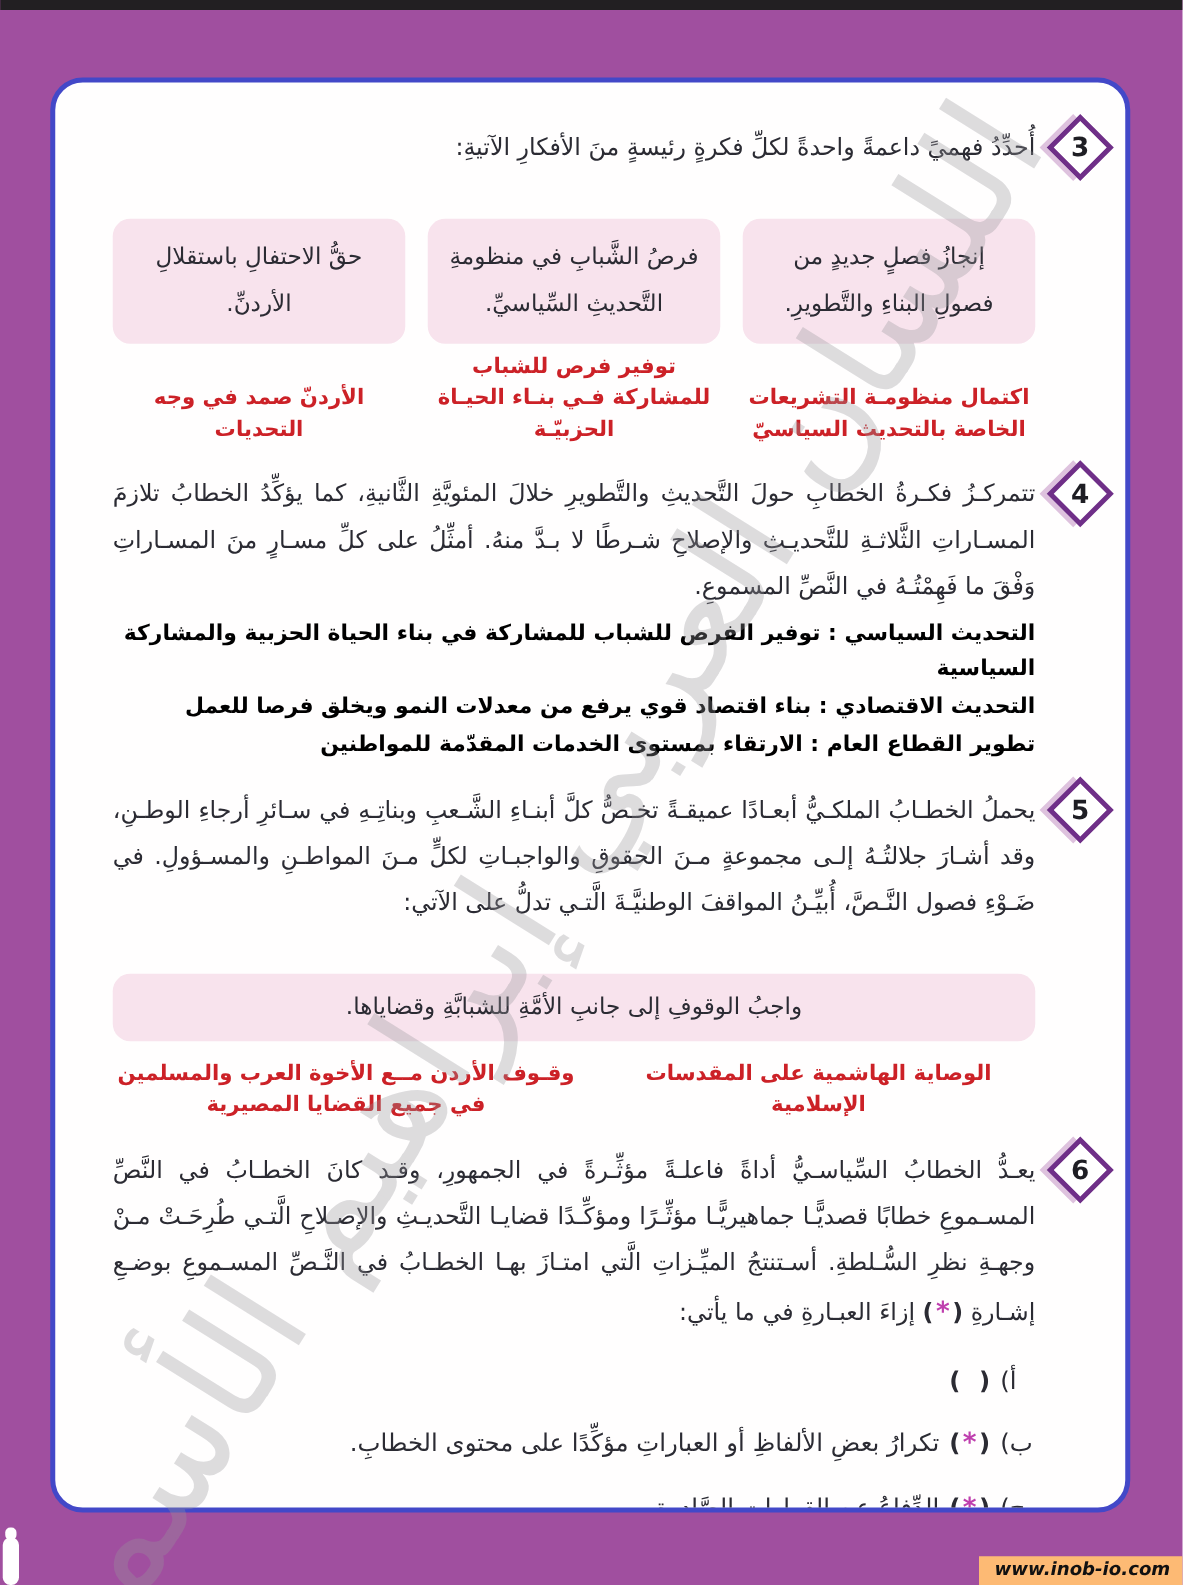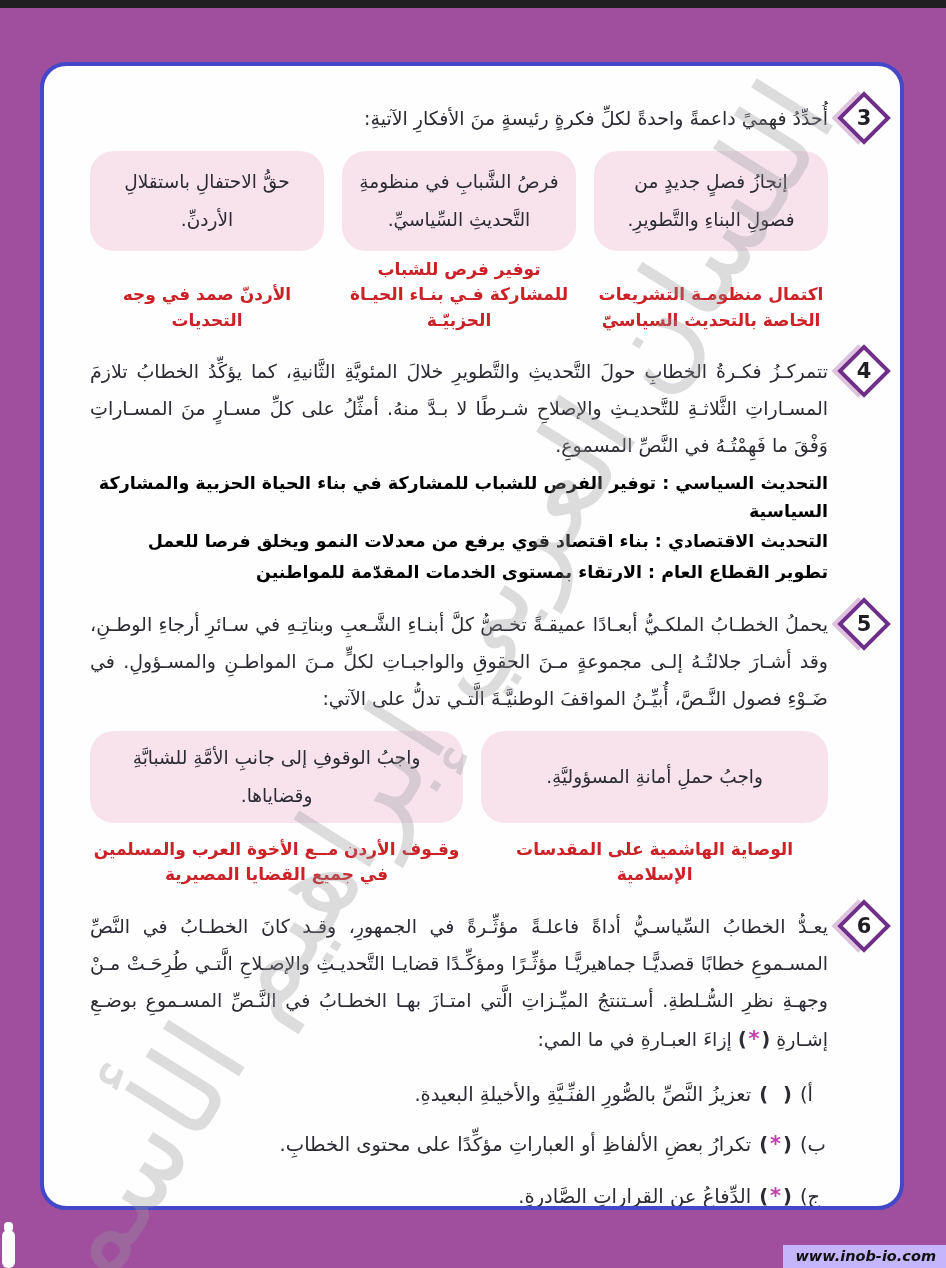--- a/index.html
+++ b/index.html
@@ -43,26 +43,27 @@
   }
   .prompt {
     font-size:19px; line-height:1.95; color:#2b2b33;
     text-align:justify;
   }
   
   .boxes-row { display:flex; gap:18px; margin-top:14px; }
   .pinkbox {
     flex:1;
     background:#f8e3ed;
-    border-radius:24px;
+    border-radius:14px;
     min-height:90px;
     padding:12px 14px;
     display:flex; align-items:center; justify-content:center;
     font-size:18.5px; line-height:2.05; color:#2b2b33;
     text-align:center;
+    margin-top:24px;
   }
   .answers-row { display:flex; gap:18px; margin-top:6px; align-items:stretch; }
   .ans {
     flex:1; min-height:54px;
     display:flex; align-items:flex-end; justify-content:center;
     text-align:center;
     color:#cc2127; font-weight:bold; font-size:17px; line-height:1.5;
   }
   .q-gap { margin-top:20px; }
   .red-lines { margin-top:4px; }
@@ -109,21 +110,21 @@
     position:absolute; left:2px; top:1230px; width:13px; height:38px;
     background:#fff; border-radius:6px;
   }
   .blob::before {
     content:""; position:absolute; top:-8px; left:2px; width:9px; height:10px;
     background:#fff; border-radius:4px;
   }
   
   .site-label {
     position:absolute; right:0; bottom:0;
-    background:#c4b5fd; color:#111;
+    background:#fdba74; color:#111;
     font-size:14.5px; font-weight:bold; font-style:italic;
     padding:3px 10px 4px 12px;
     font-family:"DejaVu Sans", sans-serif;
     direction:ltr;
   }
 </style>
 </head>
 <body>
 
 <div class="topbar"></div>
@@ -161,43 +162,41 @@
     </div>
   </section>
 
   <section class="question q-gap">
     <div class="diamond">
       <div class="shape"></div>
       <div class="num">5</div>
     </div>
     <p class="prompt">يحملُ الخطـابُ الملكـيُّ أبعـادًا عميقـةً تخـصُّ كلَّ أبنـاءِ الشَّـعبِ وبناتِـهِ في سـائرِ أرجاءِ الوطـنِ، وقد أشـارَ جلالتُـهُ إلـى مجموعةٍ مـنَ الحقوقِ والواجبـاتِ لكلٍّ مـنَ المواطـنِ والمسـؤولِ. في ضَـوْءِ فصول النَّـصَّ، أُبيِّـنُ المواقفَ الوطنيَّـةَ الَّتـي تدلُّ على الآتي:</p>
     <div class="boxes-row two">
-      <div class="pinkbox right">واجبُ حملِ أمانةِ المسؤوليَّةِ.</div>
       <div class="pinkbox left">واجبُ الوقوفِ إلى جانبِ الأمَّةِ للشبابَّةِ وقضاياها.</div>
     </div>
     <div class="answers-row two">
       <div class="ans" style="flex:0 0 47%;">الوصاية الهاشمية على المقدسات الإسلامية</div>
       <div class="ans">وقـوف الأردن مــع الأخوة العرب والمسلمين في جميع القضايا المصيرية</div>
     </div>
   </section>
 
   <section class="question q-gap">
     <div class="diamond">
       <div class="shape"></div>
       <div class="num">6</div>
     </div>
     <p class="prompt"><span>يعـدُّ الخطابُ السِّياسـيُّ أداةً فاعلـةً مؤثِّـرةً في الجمهورِ، وقـد كانَ الخطـابُ في النَّصِّ المسـموعِ خطابًا قصديًّـا جماهيريًّـا مؤثِّـرًا ومؤكِّـدًا قضايـا التَّحديـثِ والإصـلاحِ الَّتـي طُرِحَـتْ مـنْ وجهـةِ نظرِ السُّـلطةِ. أسـتنتجُ الميِّـزاتِ الَّتي امتـازَ بهـا الخطـابُ في النَّـصِّ المسـموعِ بوضـعِ إشـارةِ</span>
       <span class="parens"><span>(</span><span class="mark">*</span><span>)</span></span>
-      <span>إزاءَ العبـارةِ في ما المي:</span></p>
+      <span>إزاءَ العبـارةِ في ما يأتي:</span></p>
 
     <div class="options">
       <div class="option">
         <span class="opt-label">أ)</span>
         <span class="parens"><span>(</span><span class="mark"> </span><span>)</span></span>
-        <span class="opt-text">تعزيزُ النَّصِّ بالصُّورِ الفنِّـيَّةِ والأخيلةِ البعيدةِ.</span>
       </div>
       <div class="option">
         <span class="opt-label">ب)</span>
         <span class="parens"><span>(</span><span class="mark">*</span><span>)</span></span>
         <span class="opt-text">تكرارُ بعضِ الألفاظِ أو العباراتِ مؤكِّدًا على محتوى الخطابِ.</span>
       </div>
       <div class="option">
         <span class="opt-label">ج)</span>
         <span class="parens"><span>(</span><span class="mark">*</span><span>)</span></span>
         <span class="opt-text">الدِّفاعُ عنِ القراراتِ الصَّادرةِ.</span>

